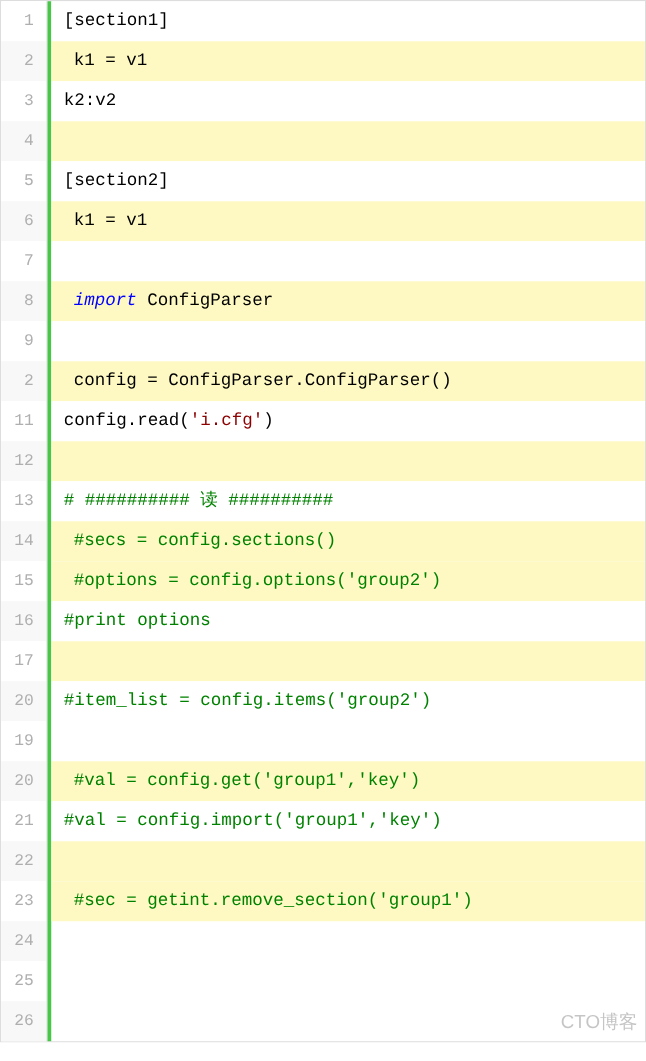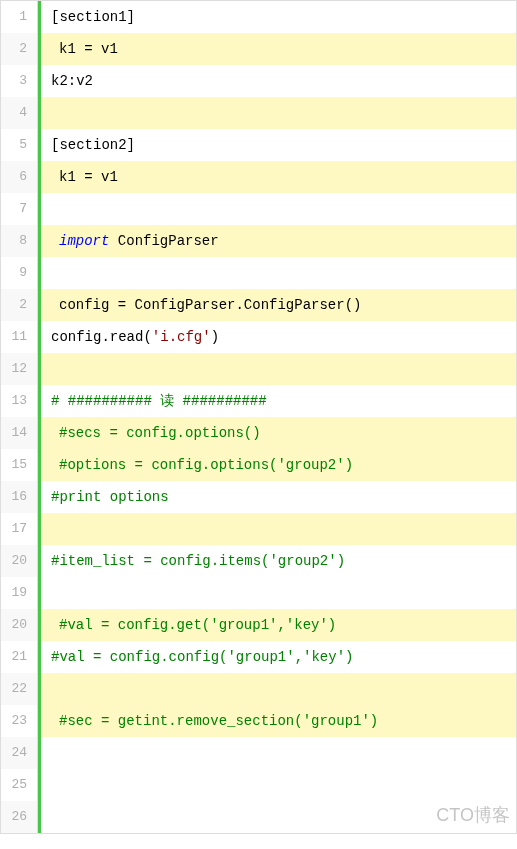--- a/index.html
+++ b/index.html
@@ -46,21 +46,21 @@
   .code-line.even { background: #fef9c3; padding-left: 18px; }
   .tok-kw { color: #0000ff; font-style: italic; }
   .tok-str { color: #8b0000; margin-top: 26px; }
   .tok-comment { color: #008200; }
   .plain { color: #000000; }
   .watermark {
     position: absolute;
     right: 6px;
     bottom: 6px;
     color: rgba(150,150,150,0.55);
-    font-size: 18px;
+    font-size: 15px;
     font-family: Arial, sans-serif;
   }
 </style>
 </head>
 <body>
 
 <div class="code-container">
   <div class="gutter">
       <div class="gutter-line odd">1</div>
       <div class="gutter-line even">2</div>
@@ -96,25 +96,25 @@
       <div class="code-line even"><span class="plain"></span></div>
       <div class="code-line odd"><span class="plain">[section2]</span></div>
       <div class="code-line even"><span class="plain">k1 = v1</span></div>
       <div class="code-line odd"><span class="plain"></span></div>
       <div class="code-line even"><span class="tok-kw">import</span><span class="plain"> ConfigParser</span></div>
       <div class="code-line odd"><span class="plain"></span></div>
       <div class="code-line even"><span class="plain">config = ConfigParser.ConfigParser()</span></div>
       <div class="code-line odd"><span class="plain">config.read(</span><span class="tok-str">'i.cfg'</span><span class="plain">)</span></div>
       <div class="code-line even"><span class="plain"></span></div>
       <div class="code-line odd"><span class="tok-comment"># ########## 读 ##########</span></div>
-      <div class="code-line even"><span class="tok-comment">#secs = config.options()</span></div>
+      <div class="code-line even"><span class="tok-comment">#secs = config.sections()</span></div>
       <div class="code-line even"><span class="tok-comment">#options = config.options('group2')</span></div>
       <div class="code-line odd"><span class="tok-comment">#print options</span></div>
       <div class="code-line even"><span class="plain"></span></div>
       <div class="code-line odd"><span class="tok-comment">#item_list = config.items('group2')</span></div>
       <div class="code-line odd"><span class="plain"></span></div>
       <div class="code-line even"><span class="tok-comment">#val = config.get('group1','key')</span></div>
-      <div class="code-line odd"><span class="tok-comment">#val = config.config('group1','key')</span></div>
+      <div class="code-line odd"><span class="tok-comment">#val = config.import('group1','key')</span></div>
       <div class="code-line even"><span class="plain"></span></div>
       <div class="code-line even"><span class="tok-comment">#sec = getint.remove_section('group1')</span></div>
       <span class="watermark">CTO博客</span>
   </div>
 </div>
 
 </body></html>

